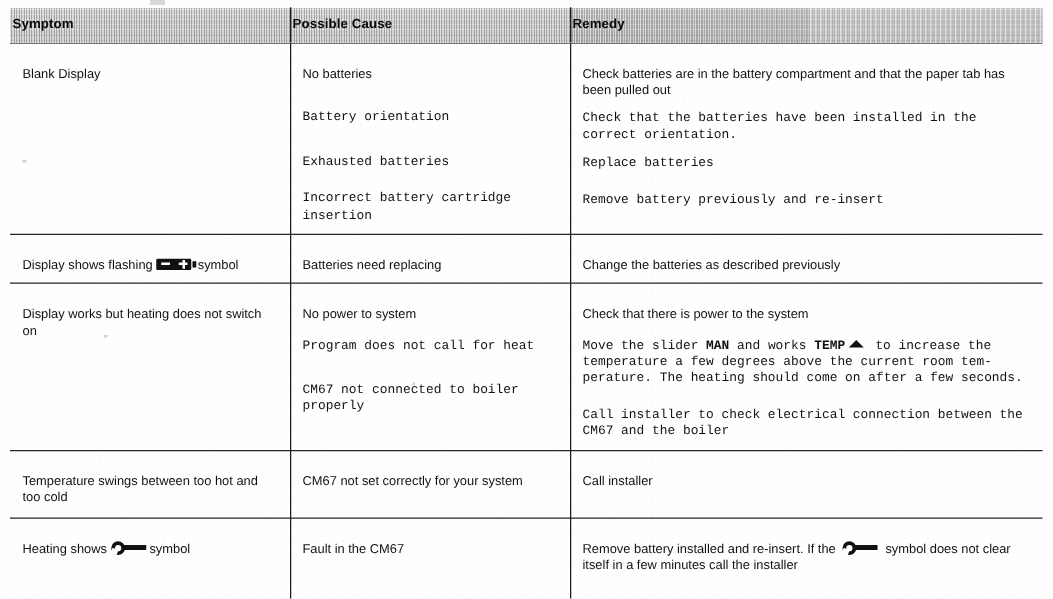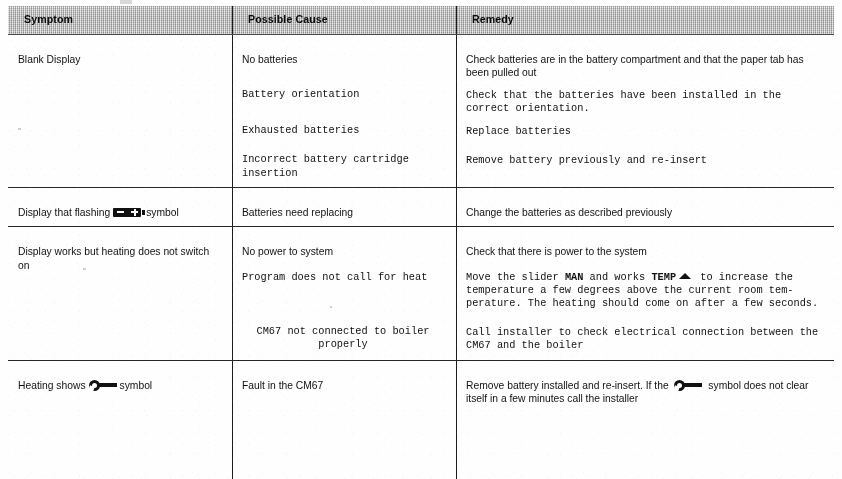--- a/index.html
+++ b/index.html
@@ -61,21 +61,21 @@
   col.c-cause   { width: 224px; }
   col.c-remedy  { width: 378px; }
 
   
   thead th {
     text-align: left;
     font-size: 10.6px;
     font-weight: bold;
     letter-spacing: .1px;
     color: #0a0a0a;
-    padding: 5px 0 6px 16px;
+    padding: 5px 0 6px 2px;
     vertical-align: middle;
     height: 17px;
     position: relative;
     background-color: #b8b8b8;
     background-image:
       repeating-linear-gradient(90deg, rgba(255,255,255,.55) 0 1px, rgba(120,120,120,.30) 1px 2px, rgba(255,255,255,.40) 2px 3px, rgba(90,90,90,.28) 3px 4px),
       repeating-linear-gradient(0deg, rgba(255,255,255,.35) 0 1px, rgba(110,110,110,.30) 1px 2px),
       linear-gradient(180deg, #c6c6c6 0%, #b0b0b0 45%, #bdbdbd 100%);
   }
   thead th .hlabel {
@@ -262,50 +262,61 @@
           <div class="cellblock">Check batteries are in the battery compartment and that the paper tab has been pulled out</div>
           <div class="cellblock" style="margin-top:9px;">Check that the batteries have been installed in the correct orientation.</div>
           <div class="cellblock" style="margin-top:9px;">Replace batteries</div>
           <div class="cellblock" style="margin-top:16px;">Remove battery previously and re-insert</div>
         </td>
       </tr>
 
       <tr class="data-row" style="height:36px;">
         <td>
           <div class="cellblock">
-            <span>Display that flashing</span><span class="sym-battery"><span class="bbody"></span><span class="bcap"></span><span class="minus"></span><span class="plus-h"></span><span class="plus-v"></span></span><span>symbol</span>
+            <span>Display shows flashing</span><span class="sym-battery"><span class="bbody"></span><span class="bcap"></span><span class="minus"></span><span class="plus-h"></span><span class="plus-v"></span></span><span>symbol</span>
           </div>
         </td>
         <td>
           <div class="cellblock">Batteries need replacing</div>
         </td>
         <td>
           <div class="cellblock">Change the batteries as described previously</div>
         </td>
       </tr>
 
       <tr class="data-row" style="height:127px;">
         <td>
           <div class="cellblock">Display works but heating does not switch on</div>
         </td>
         <td>
           <div class="cellblock">No power to system</div>
           <div class="cellblock" style="margin-top:12px;">Program does not call for heat</div>
-          <div class="cellblock" style="margin-top:41px;text-align:center;">CM67 not connected to boiler properly</div>
+          <div class="cellblock" style="margin-top:22px;">CM67 not connected to boiler properly</div>
         </td>
         <td>
           <div class="cellblock">Check that there is power to the system</div>
           <div class="cellblock" style="margin-top:12px;">
             <span>Move the slider </span><b class="kw">MAN</b><span> and works </span><b class="kw">TEMP</b><span class="sym-up"></span><span> to increase the temperature a few degrees above the current room tem-perature. The heating should come on after a few seconds.</span>
           </div>
           <div class="cellblock" style="margin-top:15px;">Call installer to check electrical connection between the CM67 and the boiler</div>
         </td>
       </tr>
 
 
+      <tr class="data-row" style="height:54px;">
+        <td>
+          <div class="cellblock">Temperature swings between too hot and too cold</div>
+        </td>
+        <td>
+          <div class="cellblock">CM67 not set correctly for your system</div>
+        </td>
+        <td>
+          <div class="cellblock">Call installer</div>
+        </td>
+      </tr>
 
       <tr class="data-row" style="height:42px;">
         <td>
           <div class="cellblock">
             <span>Heating shows</span><span class="sym-wrench"><span class="head"></span><span class="notch"></span><span class="handle"></span></span><span>symbol</span>
           </div>
         </td>
         <td>
           <div class="cellblock">Fault in the CM67</div>
         </td>

